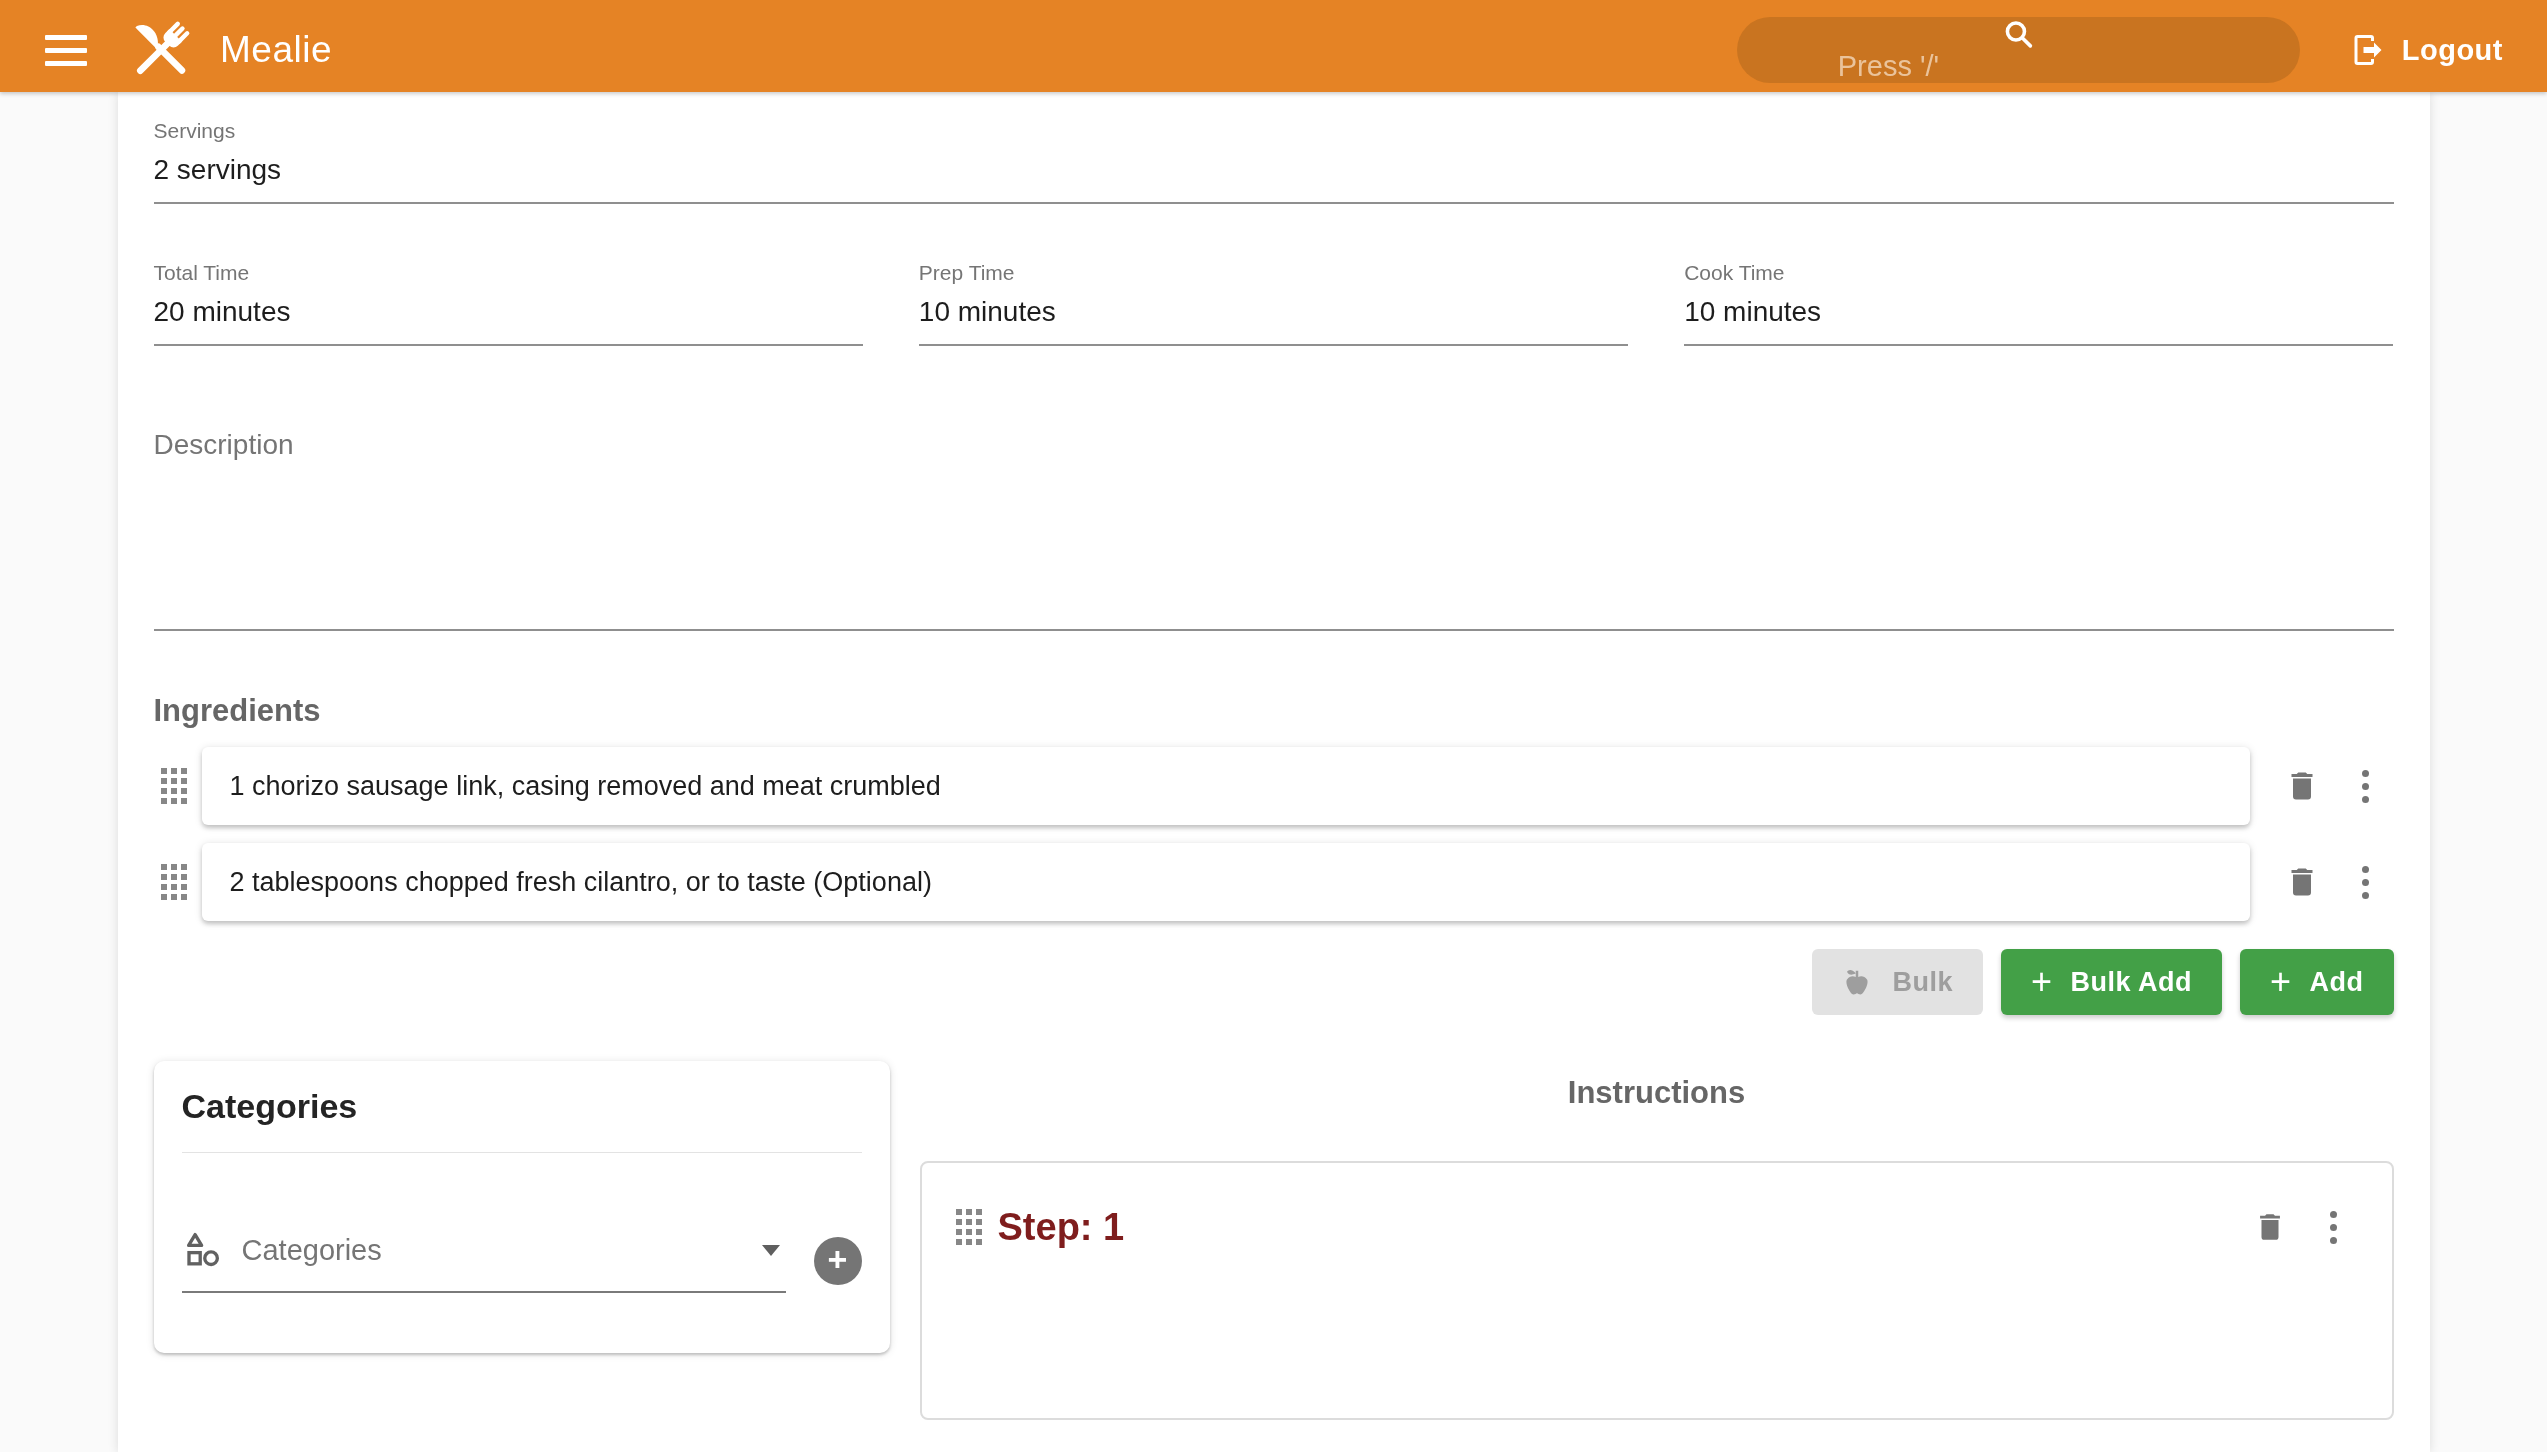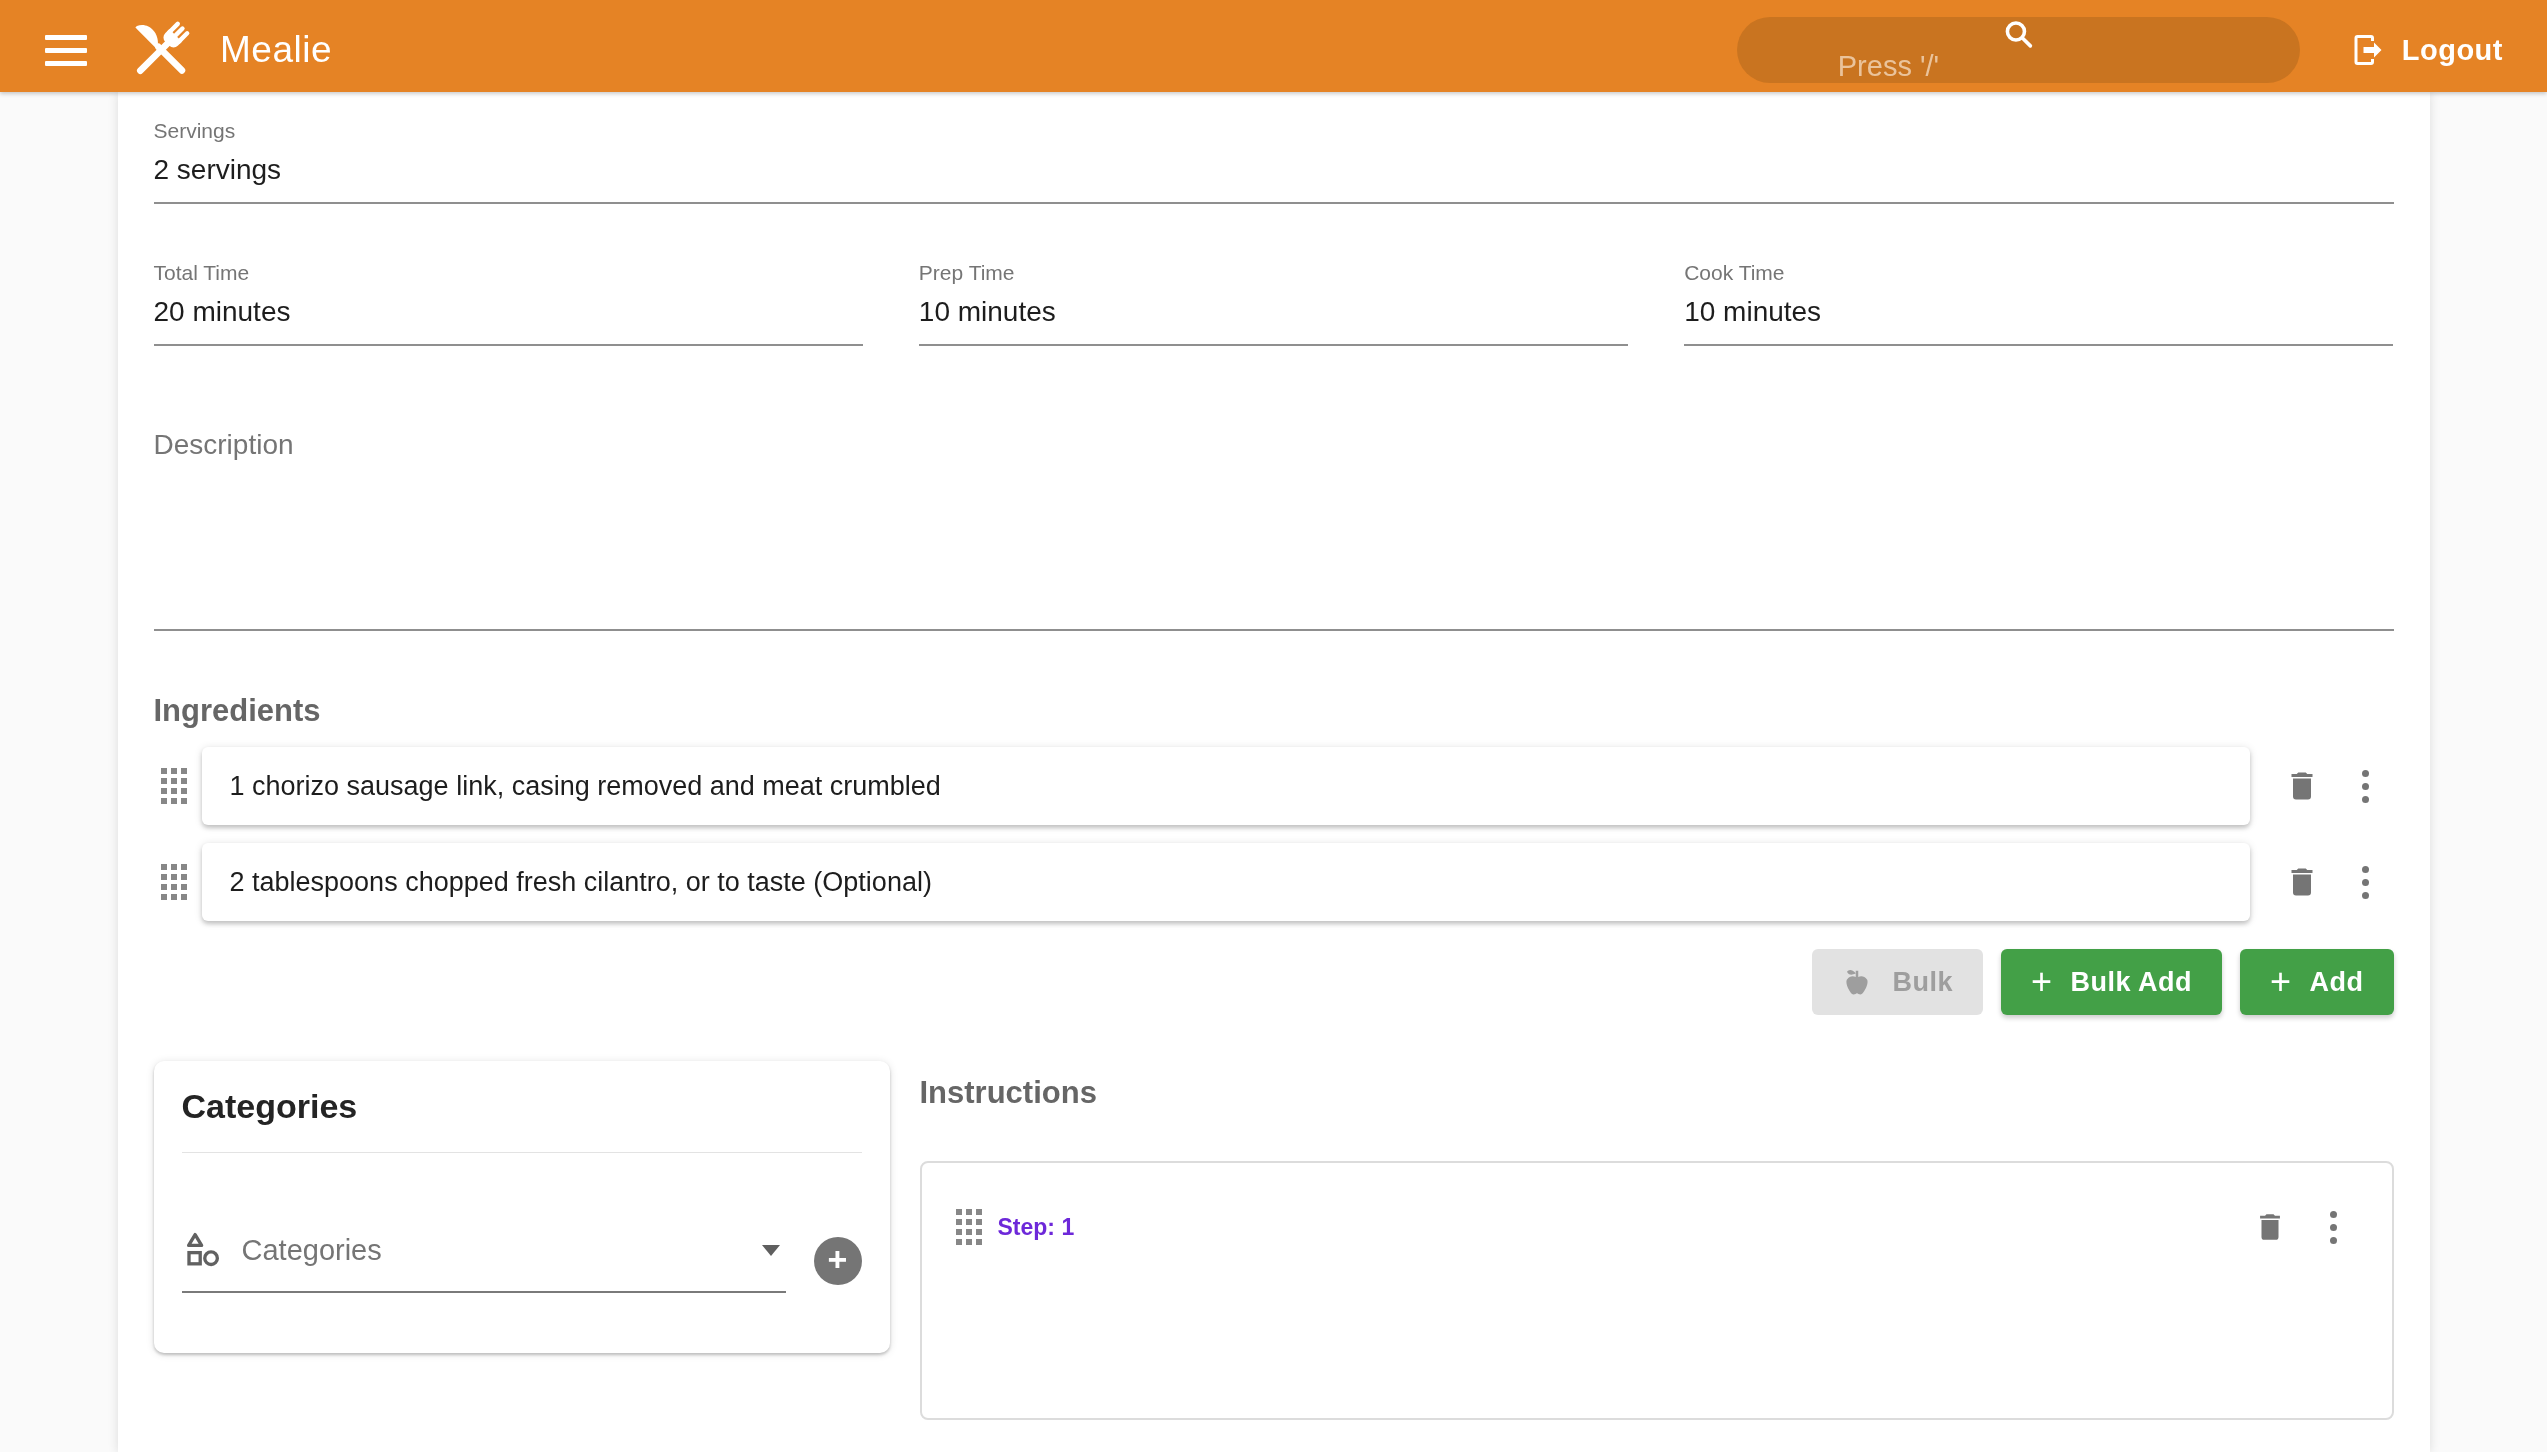--- a/index.html
+++ b/index.html
@@ -107,28 +107,28 @@
   .select-row{display:flex;align-items:center;margin-top:76px;}
   .select-field{flex:1;display:flex;align-items:center;border-bottom:2px solid #7A7A7A;padding-bottom:20px;cursor:pointer;}
   .select-field .sel-label{font-size:29px;color:var(--label-gray);margin-left:18px;}
   .select-field .grow{flex:1;}
   .caret-down{width:0;height:0;border-left:9px solid transparent;border-right:9px solid transparent;
     border-top:11px solid #5F5F5F;margin-right:6px;}
   .plus-circle{width:48px;height:48px;border-radius:50%;background:var(--icon-gray);color:#fff;border:none;cursor:pointer;
     font-size:34px;font-weight:700;display:flex;align-items:center;justify-content:center;margin-left:28px;flex:0 0 auto;
     line-height:1;padding-bottom:4px;font-family:"Liberation Sans","DejaVu Sans",sans-serif;}
   .instructions-col{flex:1;margin-left:30px;}
-  .instructions-col .section-heading{margin-top:14px;}
+  .instructions-col .section-heading{margin-top:14px;text-align:center;}
   .step-card{
     margin-top:50px;border:2px solid #DCDCDC;border-radius:8px;background:#fff;
     padding:36px 30px 40px 30px;min-height:259px;
   }
   .step-header{display:flex;align-items:center;}
   .step-header .drag-handle{width:34px;}
-  .step-title{font-size:23px;font-weight:700;color:#6d28d9;margin-left:12px;}
+  .step-title{font-size:38px;font-weight:700;color:#7f1d1d;margin-left:12px;}
   .step-header .grow{flex:1;}
   svg{display:block;}
 </style>
 </head>
 <body>
 
 <header class="app-bar">
   <button class="hamburger" aria-label="menu">
     <span></span>
       <span></span>

